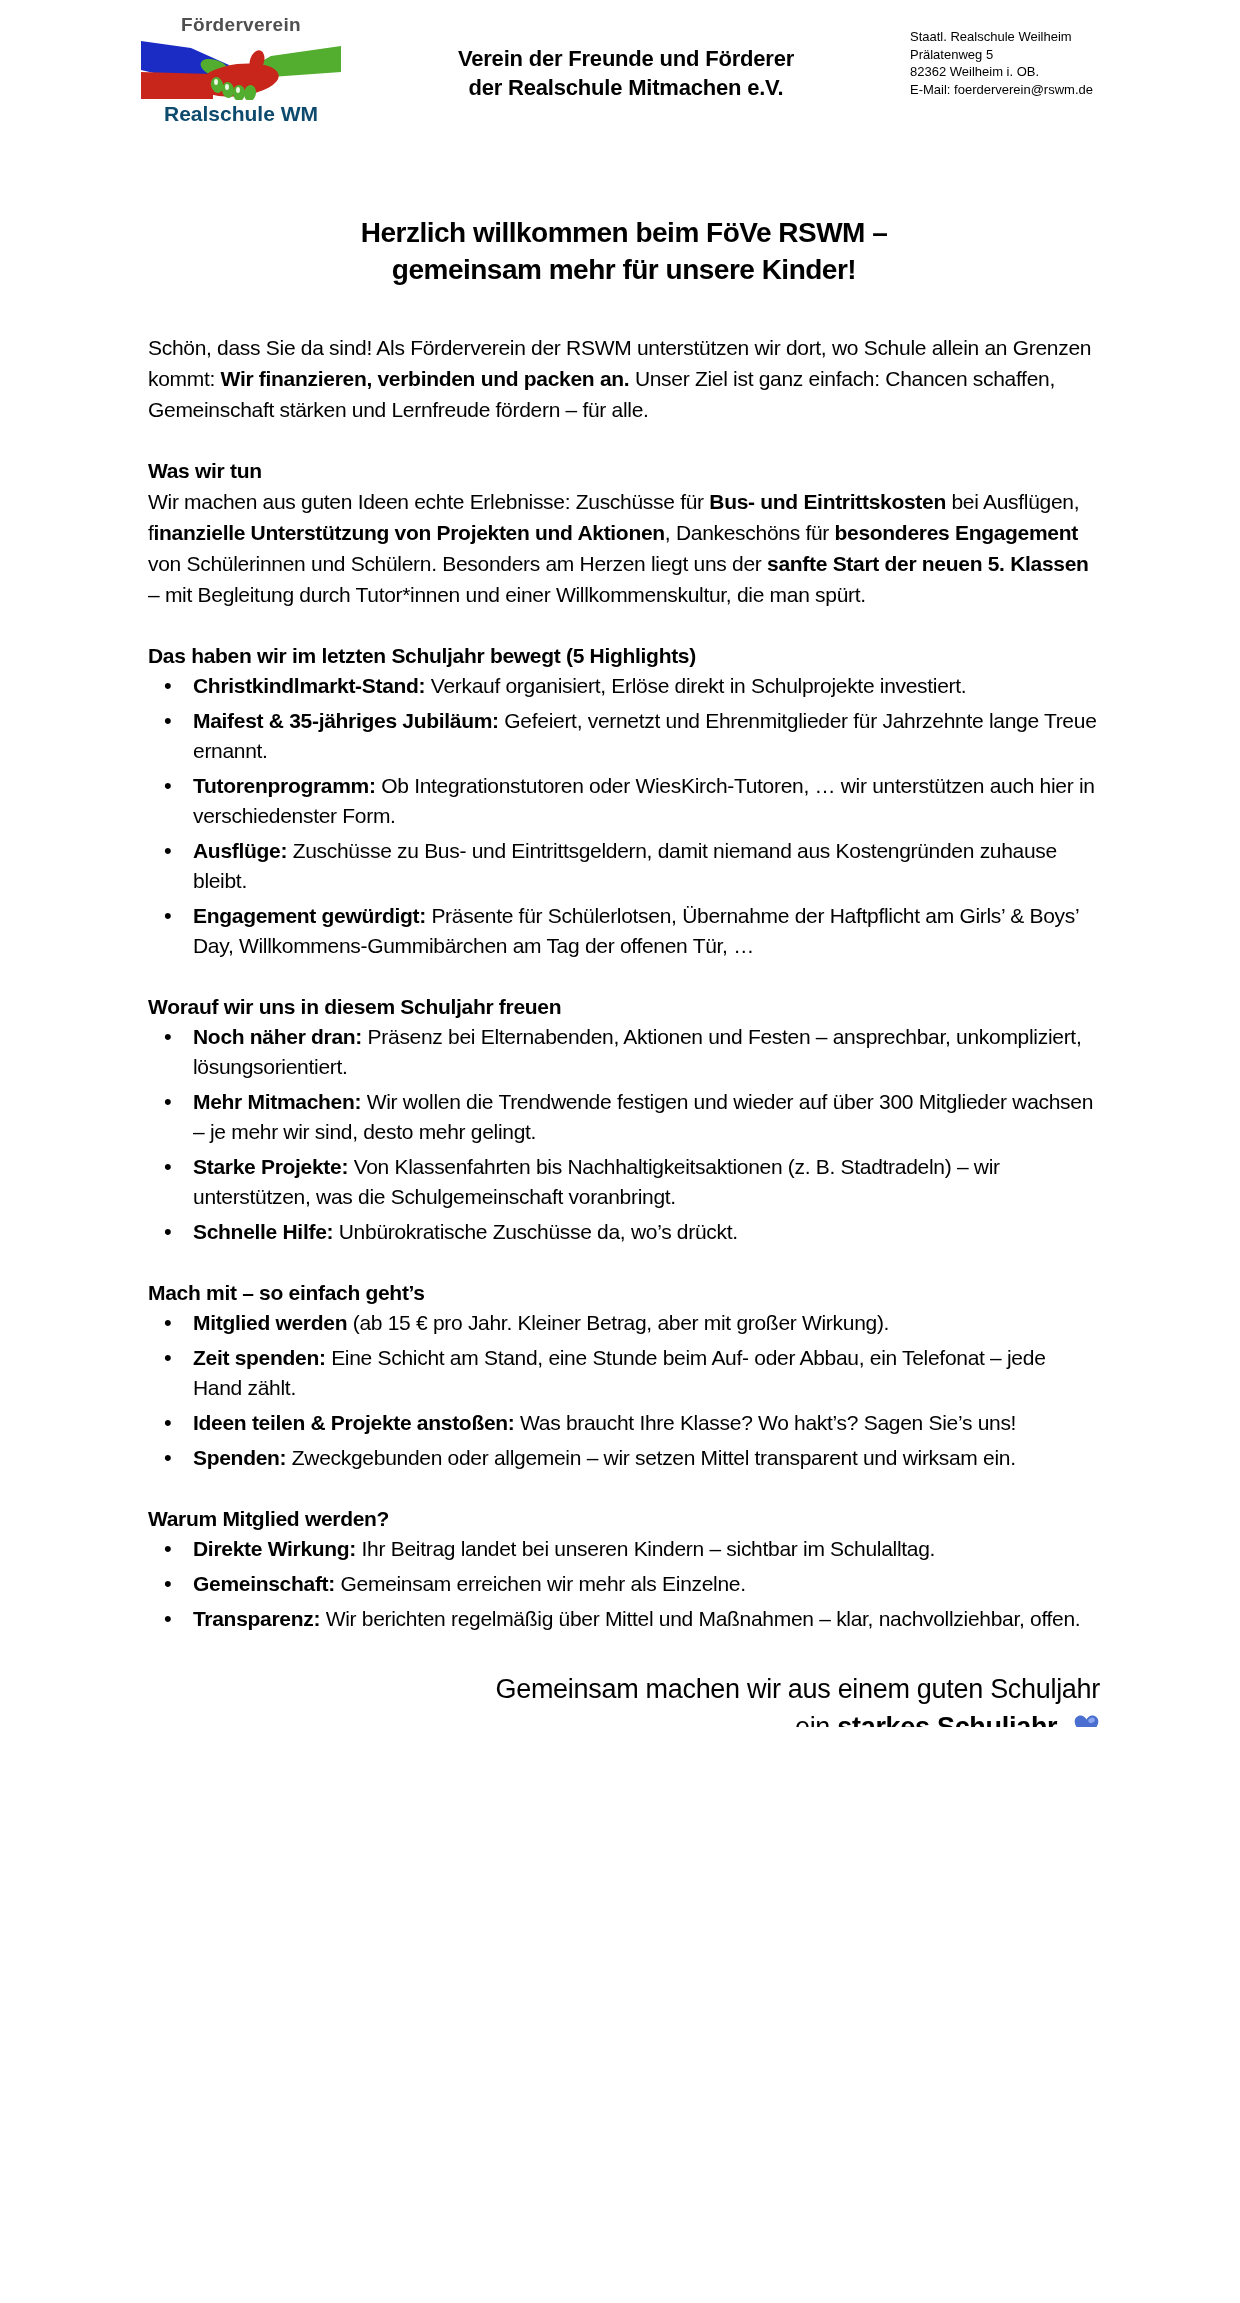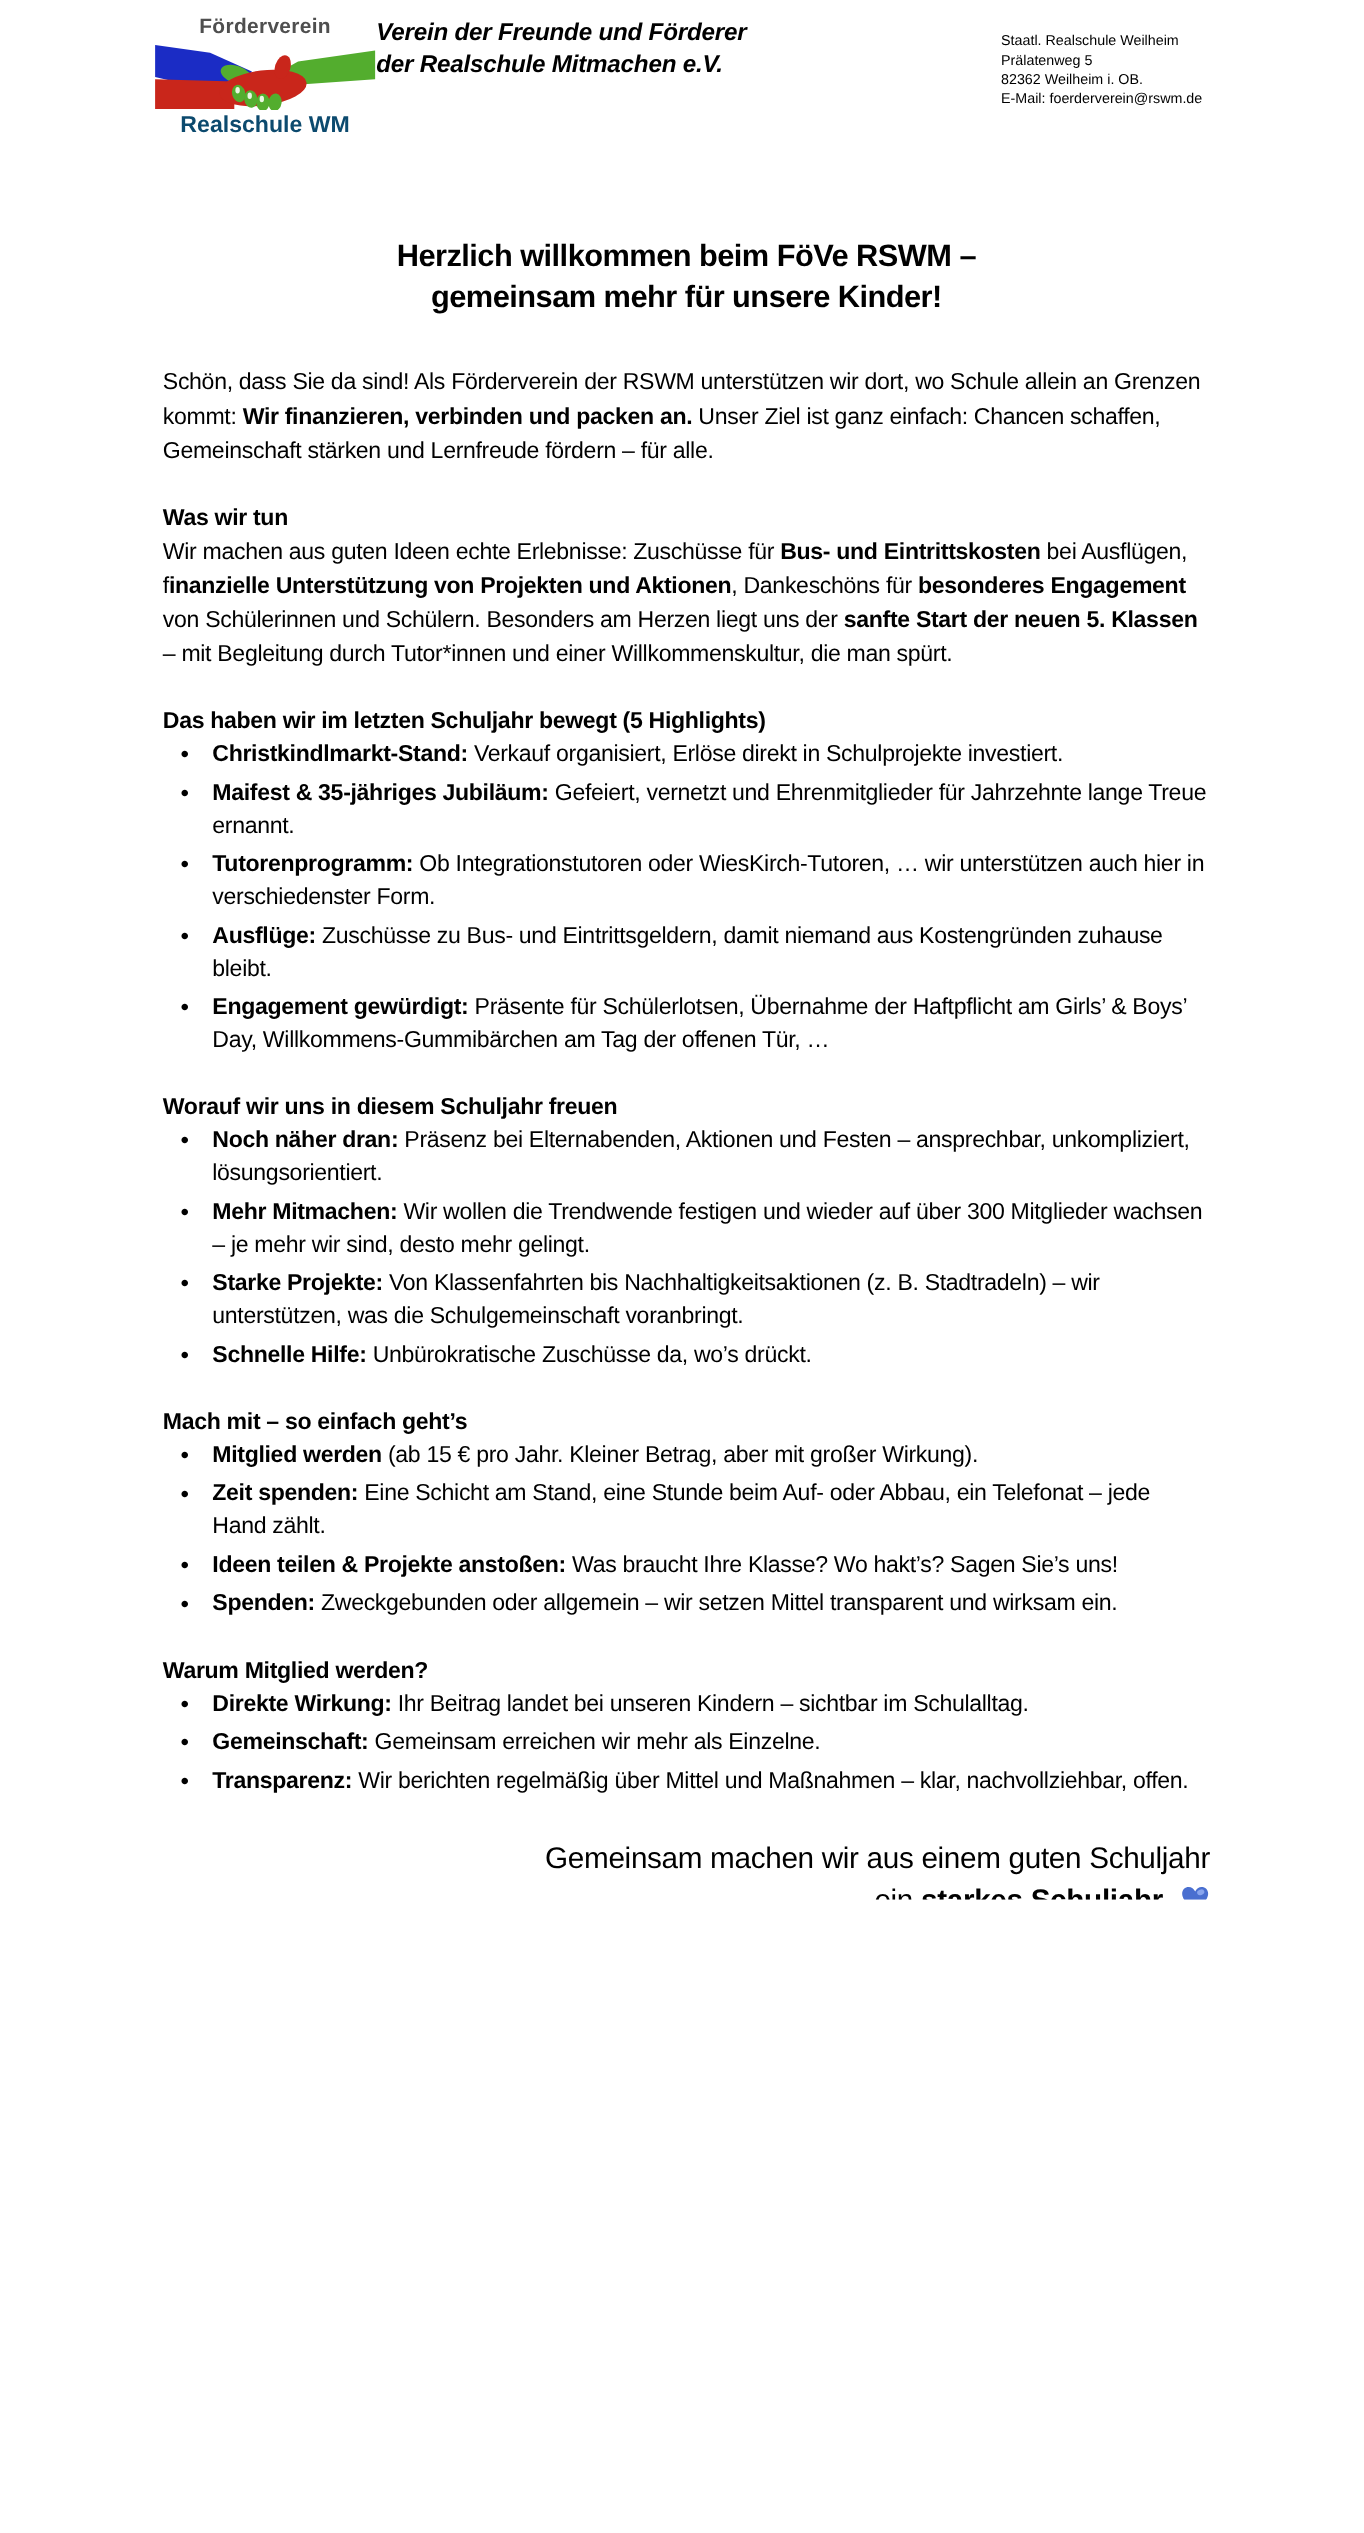--- a/index.html
+++ b/index.html
@@ -11,21 +11,21 @@
     color: #000000;
     font-family: "Liberation Sans", "DejaVu Sans", sans-serif;
     overflow: hidden;
   }
   
   .header { display: flex; align-items: flex-start; padding: 14px 70px 0 140px; }
   .logo { width: 202px; flex: 0 0 auto; text-align: center; }
   .logo-top { font-size: 19px; font-weight: bold; color: #4f4f4f; letter-spacing: 0.3px; }
   .logo-svg { width: 202px; height: 62px; display: block; margin: 2px auto 0; }
   .logo-bottom { font-size: 21px; font-weight: bold; color: #0c4a6e; margin-top: 2px; }
-  .org { flex: 1 1 auto; text-align: left; font-weight: bold; font-size: 22px; line-height: 29px; letter-spacing: -0.2px; font-style: italic; }
+  .org { flex: 1 1 auto; text-align: center; font-weight: bold; font-size: 22px; line-height: 29px; margin-top: 30px; letter-spacing: -0.2px; }
   .address { flex: 0 0 auto; width: 260px; text-align: left; font-size: 13px; line-height: 17.5px; margin-top: 14px; }
   
   .content { margin: 0 140px 0 148px; font-size: 21px; line-height: 31px; letter-spacing: -0.3px; }
   .title { margin-top: 88px; text-align: center; font-size: 28px; line-height: 37px; font-weight: bold; letter-spacing: -0.5px; }
   .para { margin: 30px 0 0 0; }
   .intro { margin-top: 44px; }
   .section { margin-top: 30px; }
   .sec-heading { font-weight: bold; }
   .sec-para { margin: 0; }
   ul.bullets { list-style: none; margin: 0; padding: 0; }

